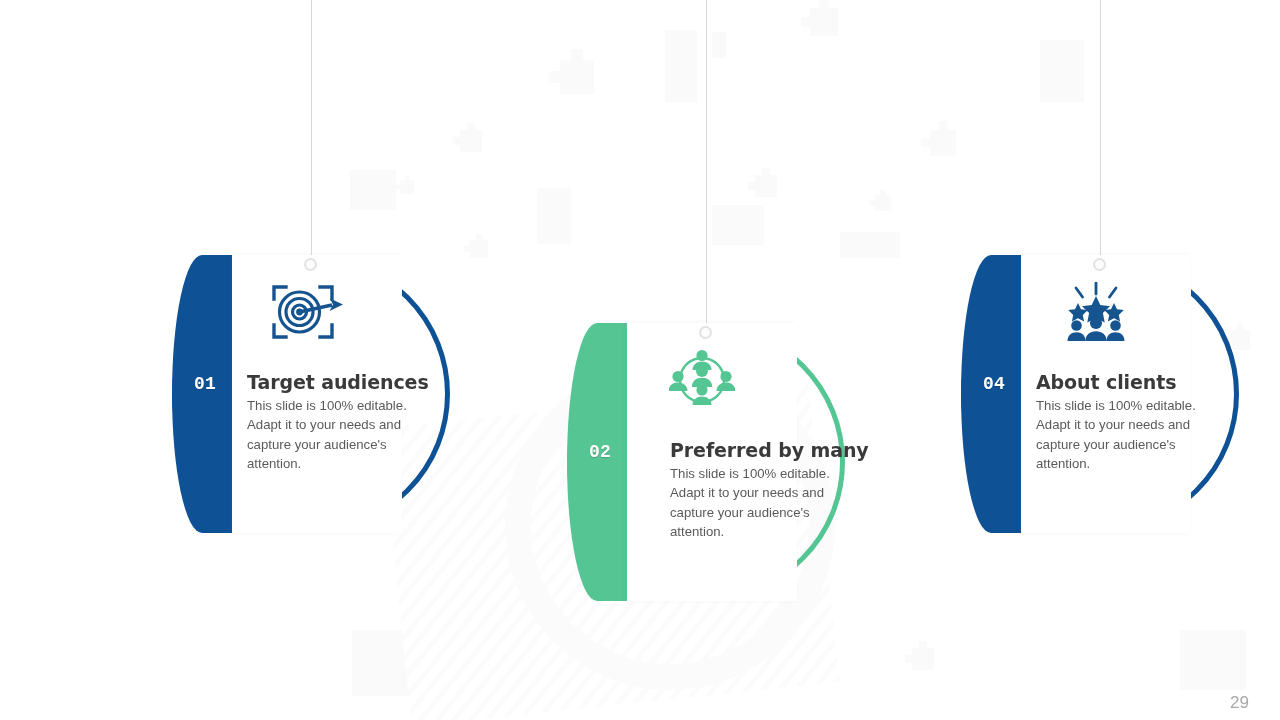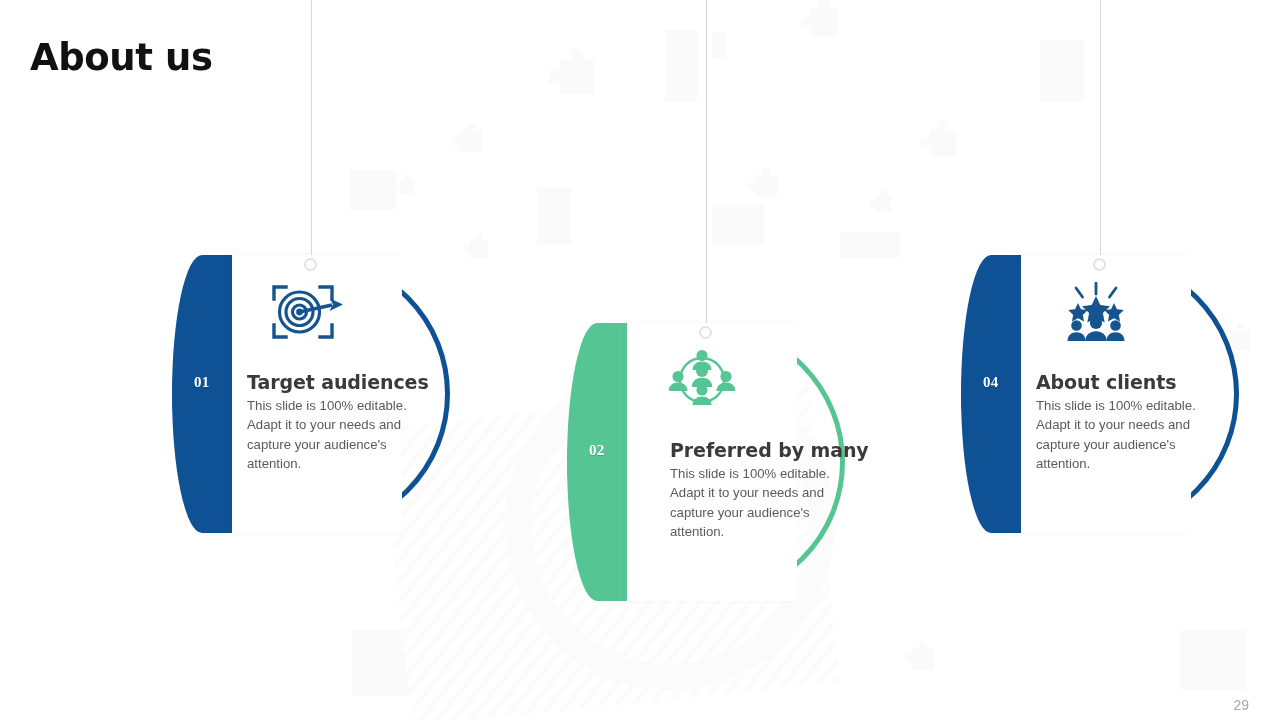--- a/index.html
+++ b/index.html
@@ -120,22 +120,22 @@
     top: 0;
     height: 100%;
     background: #ffffff;
     z-index: 4;
     box-shadow: -2px 0 4px rgba(120,120,130,0.07);
   }
   .num-badge {
     position: absolute;
     z-index: 6;
     color: #ffffff;
-    font-family: Liberation Serif, serif;
-    font-size: 15px;
+    font-family: Liberation Mono, monospace;
+    font-size: 18px;
     font-weight: bold;
     letter-spacing: 0.3px;
     text-shadow: 0 1px 1px rgba(0,0,0,0.18);
   }
   .content {
     position: absolute;
     z-index: 6;
   }
   .icon-wrap {
     position: absolute;
@@ -170,21 +170,21 @@
     border: 2px solid #e2e2e4;
     background: #fdfdfd;
     z-index: 5;
   }
 
   
   .page-num {
     position: absolute;
     right: 31px;
     bottom: 7px;
-    font-size: 14px;
+    font-size: 17px;
     color: #a8a8a8;
     z-index: 6;
   }
 </style>
 </head>
 <body>
 
 <div class="slide">
 
   <div class="bg-layer">
@@ -206,21 +206,20 @@
     <div class="wm-rect" style="left:712px; top:205px; width:52px; height:40px;"></div>
     <div class="wm-rect" style="left:840px; top:232px; width:60px; height:26px;"></div>
     <div class="wm-rect" style="left:350px; top:170px; width:46px; height:40px;"></div>
     <div class="wm-rect" style="left:352px; top:630px; width:70px; height:66px;"></div>
     <div class="wm-rect" style="left:1180px; top:630px; width:66px; height:60px;"></div>
 
     <div class="wm-hatch" style="left:395px; top:405px; width:430px; height:300px; transform: rotate(-6deg);"></div>
     <div class="wm-bigcircle" style="left:505px; top:360px; width:330px; height:330px;"></div>
   </div>
 
-  <div class="slide-title">About us</div>
 
   <div class="thread" style="left:311px; height:262px;"></div>
   <div class="thread" style="left:706px; height:330px;"></div>
   <div class="thread" style="left:1100px; height:262px;"></div>
 
   <div class="card" style="left:172px; top:255px; width:278px; height:278px;">
     <div class="wedge" style="width:60px; background:#0e5195;"></div>
     <div class="ring" style="border-width:5px; border-color:#0e5195;"></div>
     <div class="panel" style="left:60px; width:170px;"></div>
     <div class="num-badge" style="left:22px; top:119px;">01</div>

